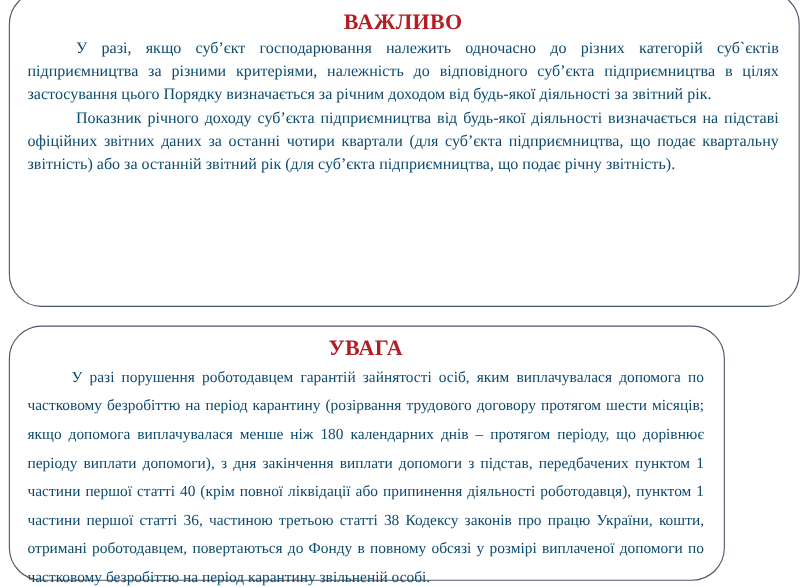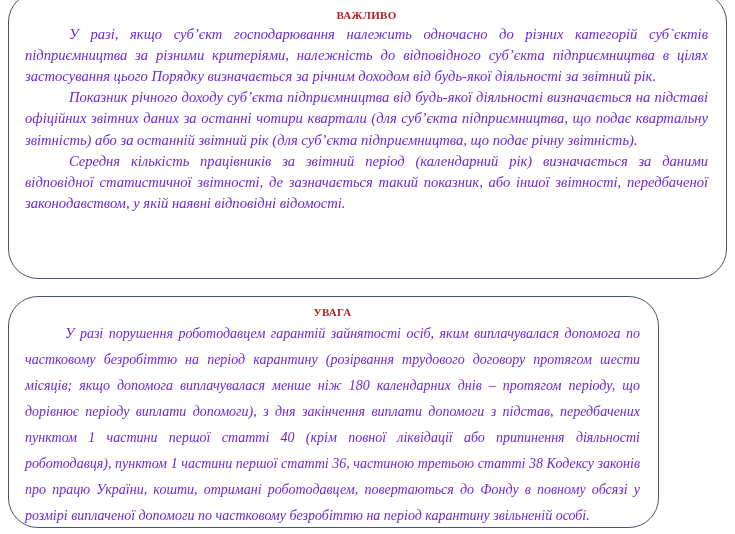--- a/index.html
+++ b/index.html
@@ -56,43 +56,42 @@
   }
 
   .callout--important .callout-inner { padding-top: 16px; }
   .callout--attention .callout-inner { padding-top: 9px; }
 
   
   .callout-title {
     text-align: center;
     color: #b11f24;
     font-weight: bold;
-    font-size: 11px;
+    font-size: 20px;
     letter-spacing: 0.3px;
     line-height: 1.15;
     margin: 0 0 2px 0;
     font-family: "Liberation Serif", "DejaVu Serif", serif;
   }
 
   
   .callout-body {
     margin: 0;
   }
 
   .para {
     margin: 0;
     text-align: justify;
     text-justify: inter-word;
     text-indent: 44px;
     font-size: 14.6px;
     line-height: 21.2px;
-    color: #6d28d9;
+    color: #0c4a6e;
     font-family: "Liberation Serif", "DejaVu Serif", serif;
     hyphens: none;
-    font-style: italic;
   }
 
   .callout--attention .para {
     font-size: 14px;
     line-height: 26px;
     text-indent: 40px;
   }
 
   
   .para:last-child { margin-bottom: 0; }
@@ -101,21 +100,20 @@
 <body>
 
 <div class="slide">
 
   <section class="callout callout--important">
     <div class="callout-inner">
       <h2 class="callout-title">ВАЖЛИВО</h2>
       <div class="callout-body">
         <p class="para">У разі, якщо суб’єкт господарювання належить одночасно до різних категорій суб`єктів підприємництва за різними критеріями, належність до відповідного суб’єкта підприємництва в цілях застосування цього Порядку визначається за річним доходом від будь-якої діяльності за звітний рік.</p>
         <p class="para">Показник річного доходу суб’єкта підприємництва від будь-якої діяльності визначається на підставі офіційних звітних даних за останні чотири квартали (для суб’єкта підприємництва, що подає квартальну звітність) або за останній звітний рік (для суб’єкта підприємництва, що подає річну звітність).</p>
-        <p class="para">Середня кількість працівників за звітний період (календарний рік) визначається за даними відповідної статистичної звітності, де зазначається такий показник, або іншої звітності, передбаченої законодавством, у якій наявні відповідні відомості.</p>
       </div>
     </div>
   </section>
 
   <section class="callout callout--attention">
     <div class="callout-inner">
       <h2 class="callout-title">УВАГА</h2>
       <div class="callout-body">
         <p class="para">У разі порушення роботодавцем гарантій зайнятості осіб, яким виплачувалася допомога по частковому безробіттю на період карантину (розірвання трудового договору протягом шести місяців;  якщо допомога виплачувалася менше ніж 180 календарних днів – протягом періоду, що дорівнює періоду виплати допомоги), з дня закінчення виплати допомоги з підстав, передбачених пунктом 1 частини першої статті 40 (крім повної ліквідації або припинення діяльності роботодавця), пунктом 1 частини першої статті 36, частиною третьою статті 38 Кодексу законів про працю України, кошти, отримані роботодавцем, повертаються до Фонду в повному обсязі у розмірі виплаченої допомоги по частковому безробіттю на період карантину звільненій особі.</p>
       </div>

